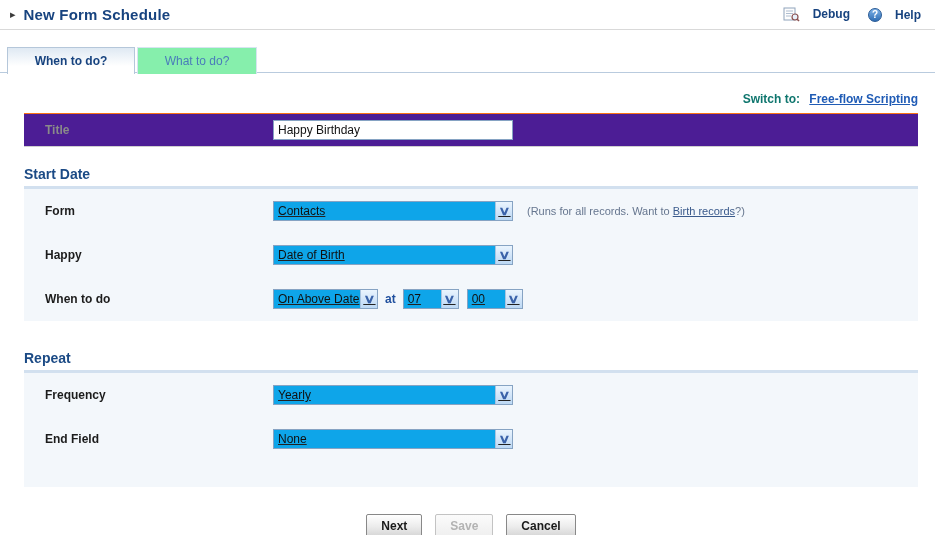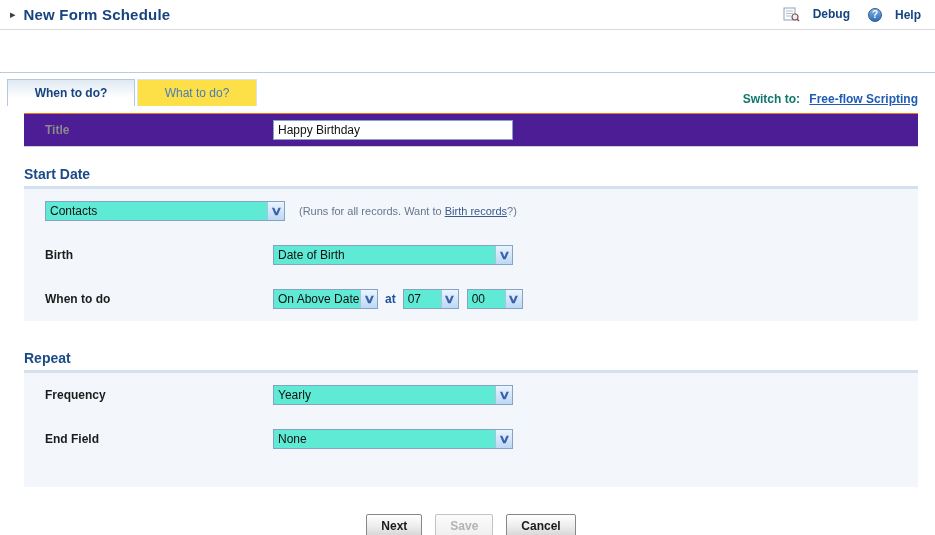--- a/index.html
+++ b/index.html
@@ -16,25 +16,25 @@
   .hdr-link { display:flex; align-items:flex-start; gap:13px; cursor:pointer; text-decoration:none; }
   .hdr-link span.lbl { font-weight:bold; color:#17437f; font-size:12px; }
   .help-badge { width:14px; height:14px; border-radius:50%;
                 background:linear-gradient(#7fb3e8,#2e6db4); color:#fff; font-weight:bold;
                 font-size:10px; display:flex; align-items:center; justify-content:center;
                 border:1px solid #2a5a94; }
 
   
   .tabbar { padding:16px 0 0 7px; border-bottom:1px solid #b9cbde; display:flex; height:43px; }
   .tab { height:27px; display:flex; align-items:center; justify-content:center;
-         font-size:12px; cursor:pointer; position:relative;margin-top:32px; }
+         font-size:12px; cursor:pointer; position:relative; }
   .tab.active { width:128px; font-weight:bold; color:#17437f;
                 background:linear-gradient(#dfe9f3, #ffffff 70%);
                 border:1px solid #b5c7da; border-bottom:none; top:1px; z-index:2; }
-  .tab.inactive { width:120px; color:#4a7cba; background:#fde047;
+  .tab.inactive { width:120px; color:#4a7cba; background:#86efac;
                   border:1px solid #d7e4f1; border-bottom:none; margin-left:2px; top:1px; }
 
   
   .content { padding:0 17px 0 24px; }
   .switch-line { text-align:right; margin-top:19px; height:15px; }
   .switch-lbl { font-weight:bold; color:#0f766e; }
   .switch-link { font-weight:bold; color:#1f5bb5; text-decoration:underline; cursor:pointer; margin-left:6px; }
 
   .title-row { margin-top:6px; height:34px; background:#4c1d95;
                border-top:1px solid #f97316; border-bottom:1px solid #cfcfcf;
@@ -45,22 +45,22 @@
 
   .sec-head { margin-top:19px; height:18px; font-size:14px; font-weight:bold; color:#1b4a85; }
   .sec-box { background:#f3f7fb; border-top:3px solid #d2e0ef; margin-top:2px; }
   .sec-box.repeat { padding-bottom:26px; }
 
   .form-row { display:flex; align-items:center; height:44px; padding-left:21px; }
   .row-label { width:228px; font-weight:bold; color:#1c1c1c; }
   .row-value { display:flex; align-items:center; }
 
   
-  .xp-select { display:inline-flex; align-items:stretch; height:20px; background:#5eead4;
-               border:1px solid #86a3c3; cursor:pointer; }
+  .xp-select { display:inline-flex; align-items:stretch; height:20px; background:#0ea5e9;
+               border:1px solid #86a3c3; cursor:pointer;text-decoration:underline; }
   .w240 { width:240px; } .w105 { width:105px; } .w45 { width:56px; }
   .sel-text { flex:1; padding:2px 4px 0 4px; white-space:nowrap; overflow:hidden; color:#111; }
   .sel-arrow { width:17px; border-left:1px solid #a8c4e0;
                background:linear-gradient(#eaf4fe,#bcd8f4); display:flex; align-items:center;
                justify-content:center; }
   .chev { color:#3a62a9; font-weight:bold; font-size:12px; line-height:1; transform:scaleX(1.4); }
 
   .hint { margin-left:14px; color:#66768f; font-size:11px; }
   .hint a { color:#3a5a8c; text-decoration:underline; cursor:pointer; font-size:11px; }
   .at-lbl { font-weight:bold; color:#1f4f9e; margin:0 7px; }
@@ -117,33 +117,34 @@
 
   <div class="title-row">
     <span class="title-lbl">Title</span>
     <input class="txt-input" type="text" value="Happy Birthday" style="">
   </div>
 
   <div class="sec-head">Start Date</div>
   <div class="sec-box">
 
     <div class="form-row">
+      <span class="row-label">Form</span>
       <span class="row-value">
         <span class="xp-select w240">
           <span class="sel-text">Contacts</span>
           <span class="sel-arrow">
               <span class="chev">∨</span>
             </span>
         </span>
         <span class="hint"><span>(Runs for all records. Want to </span><a>Birth records</a><span>?)</span></span>
       </span>
     </div>
 
     <div class="form-row">
-      <span class="row-label">Birth</span>
+      <span class="row-label">Happy</span>
       <span class="row-value">
         <span class="xp-select w240">
           <span class="sel-text">Date of Birth</span>
           <span class="sel-arrow">
               <span class="chev">∨</span>
             </span>
         </span>
       </span>
     </div>
 

